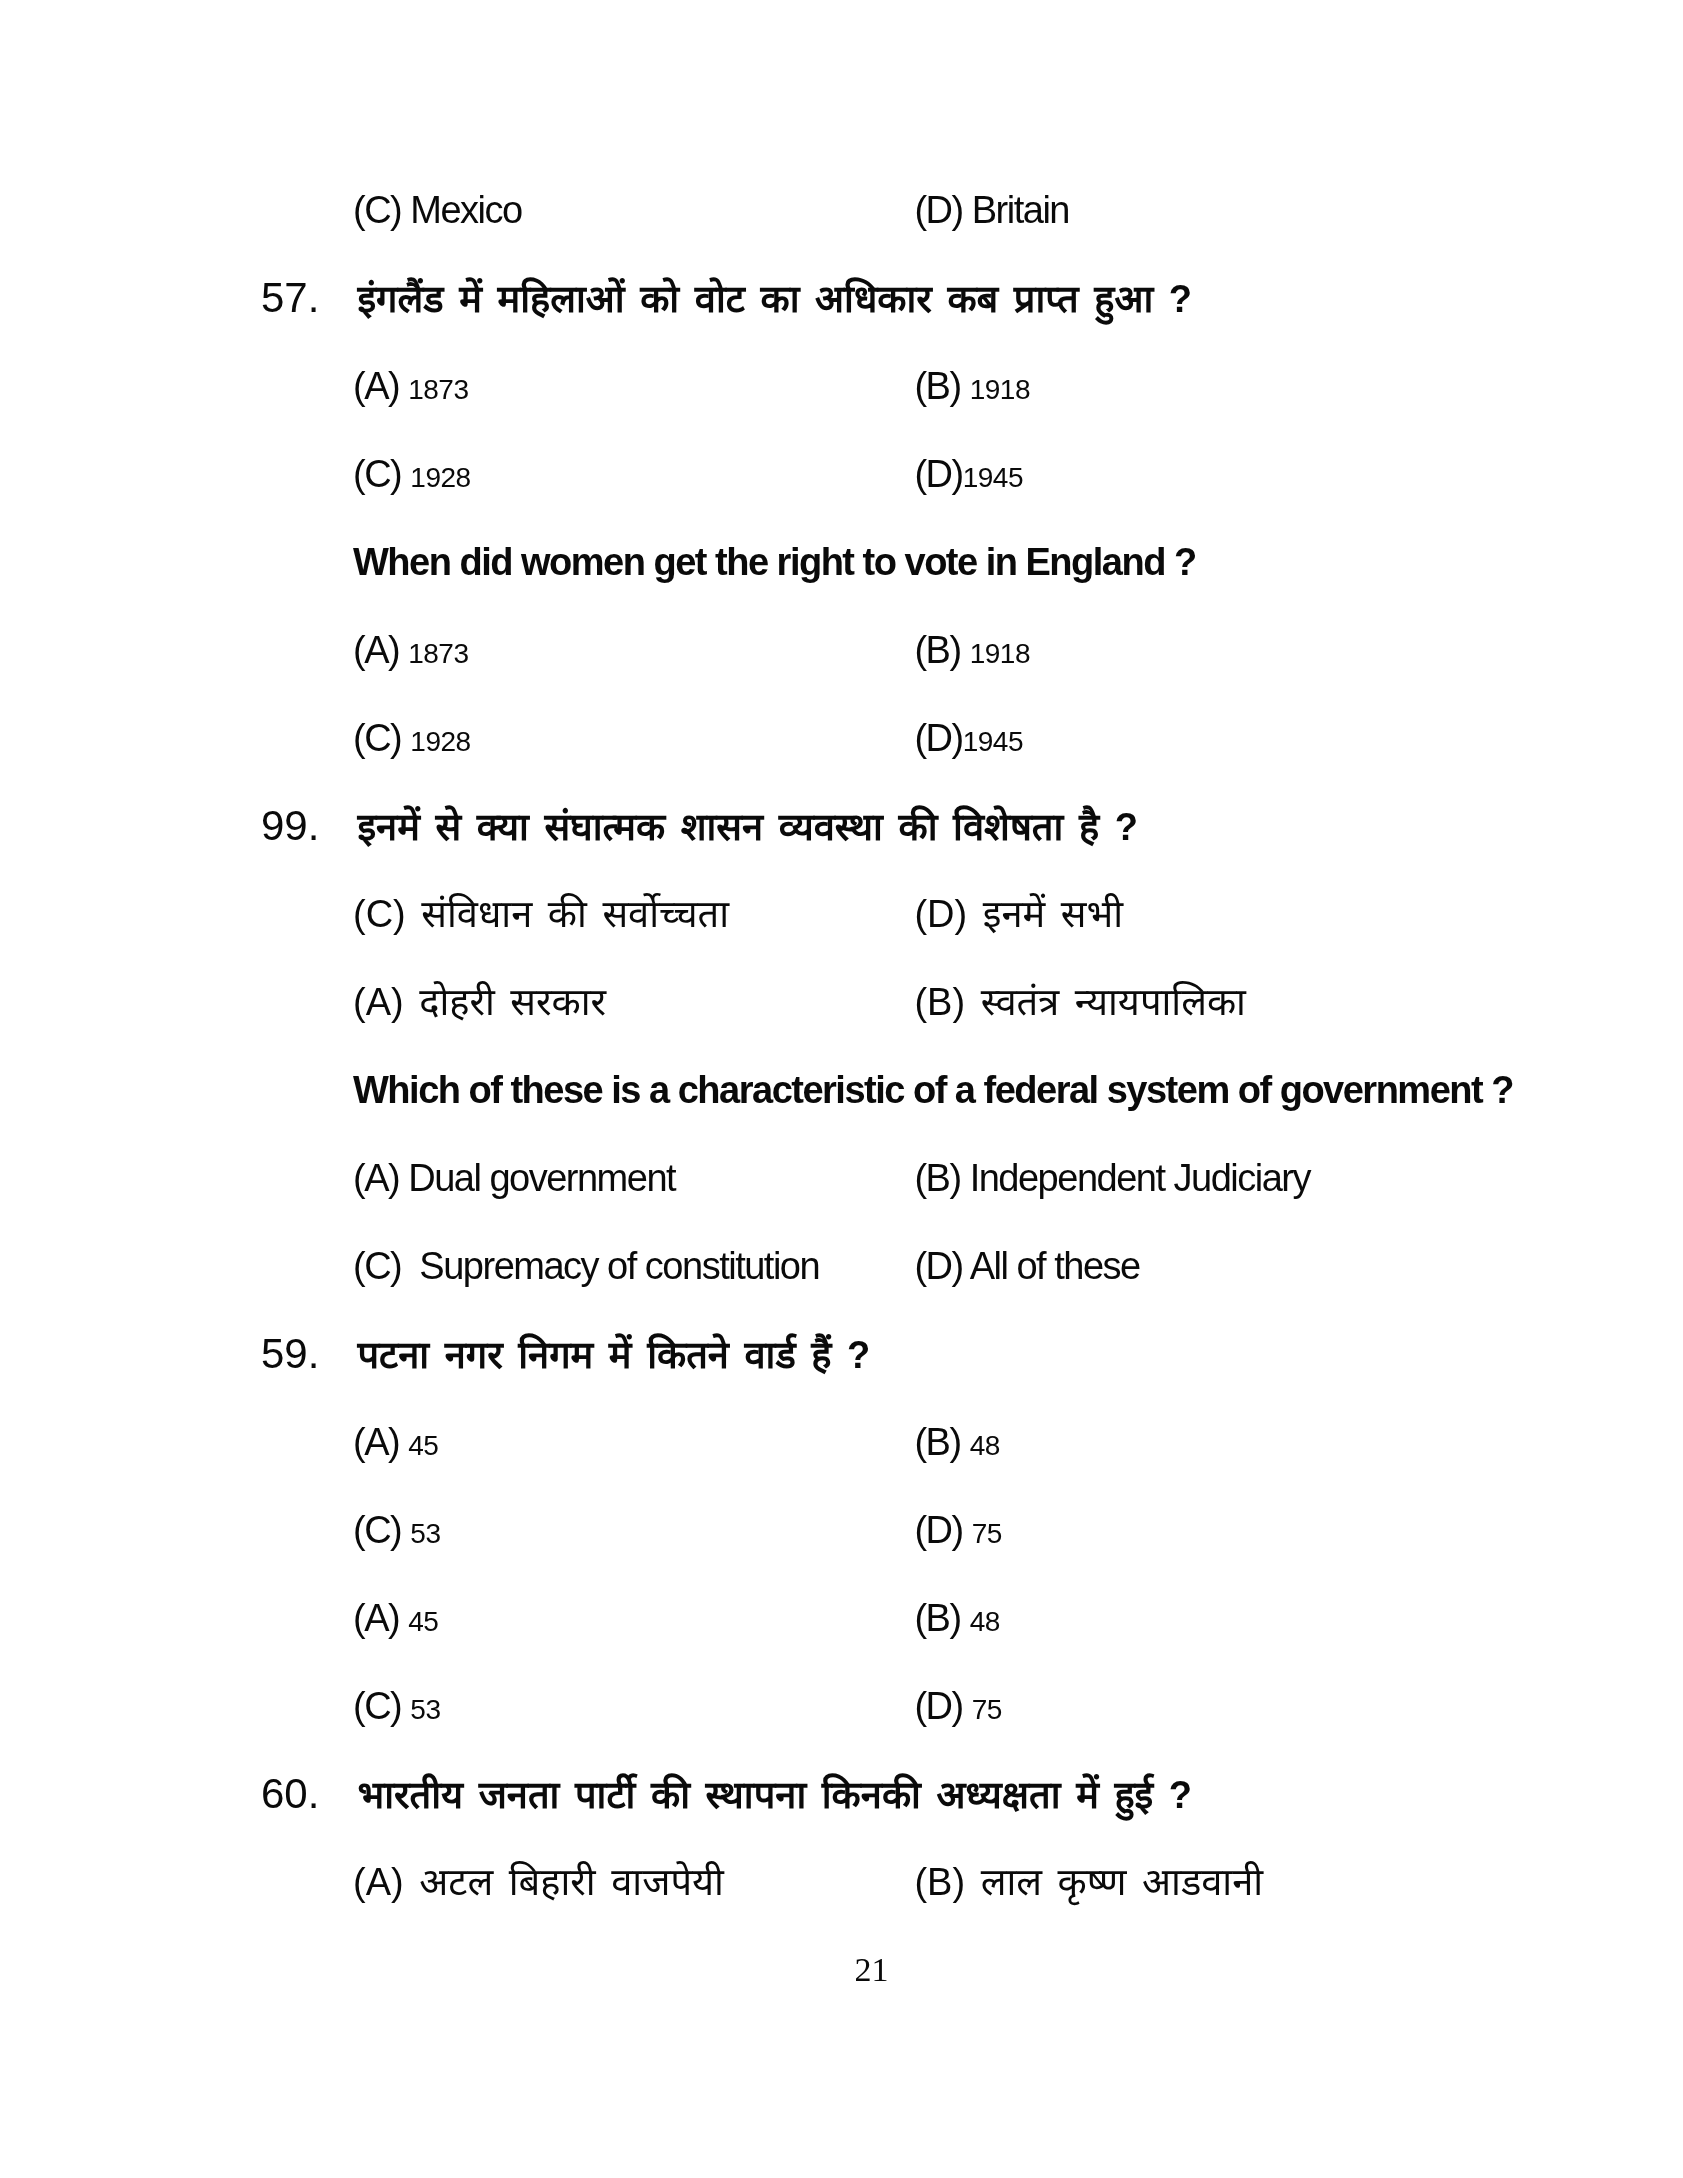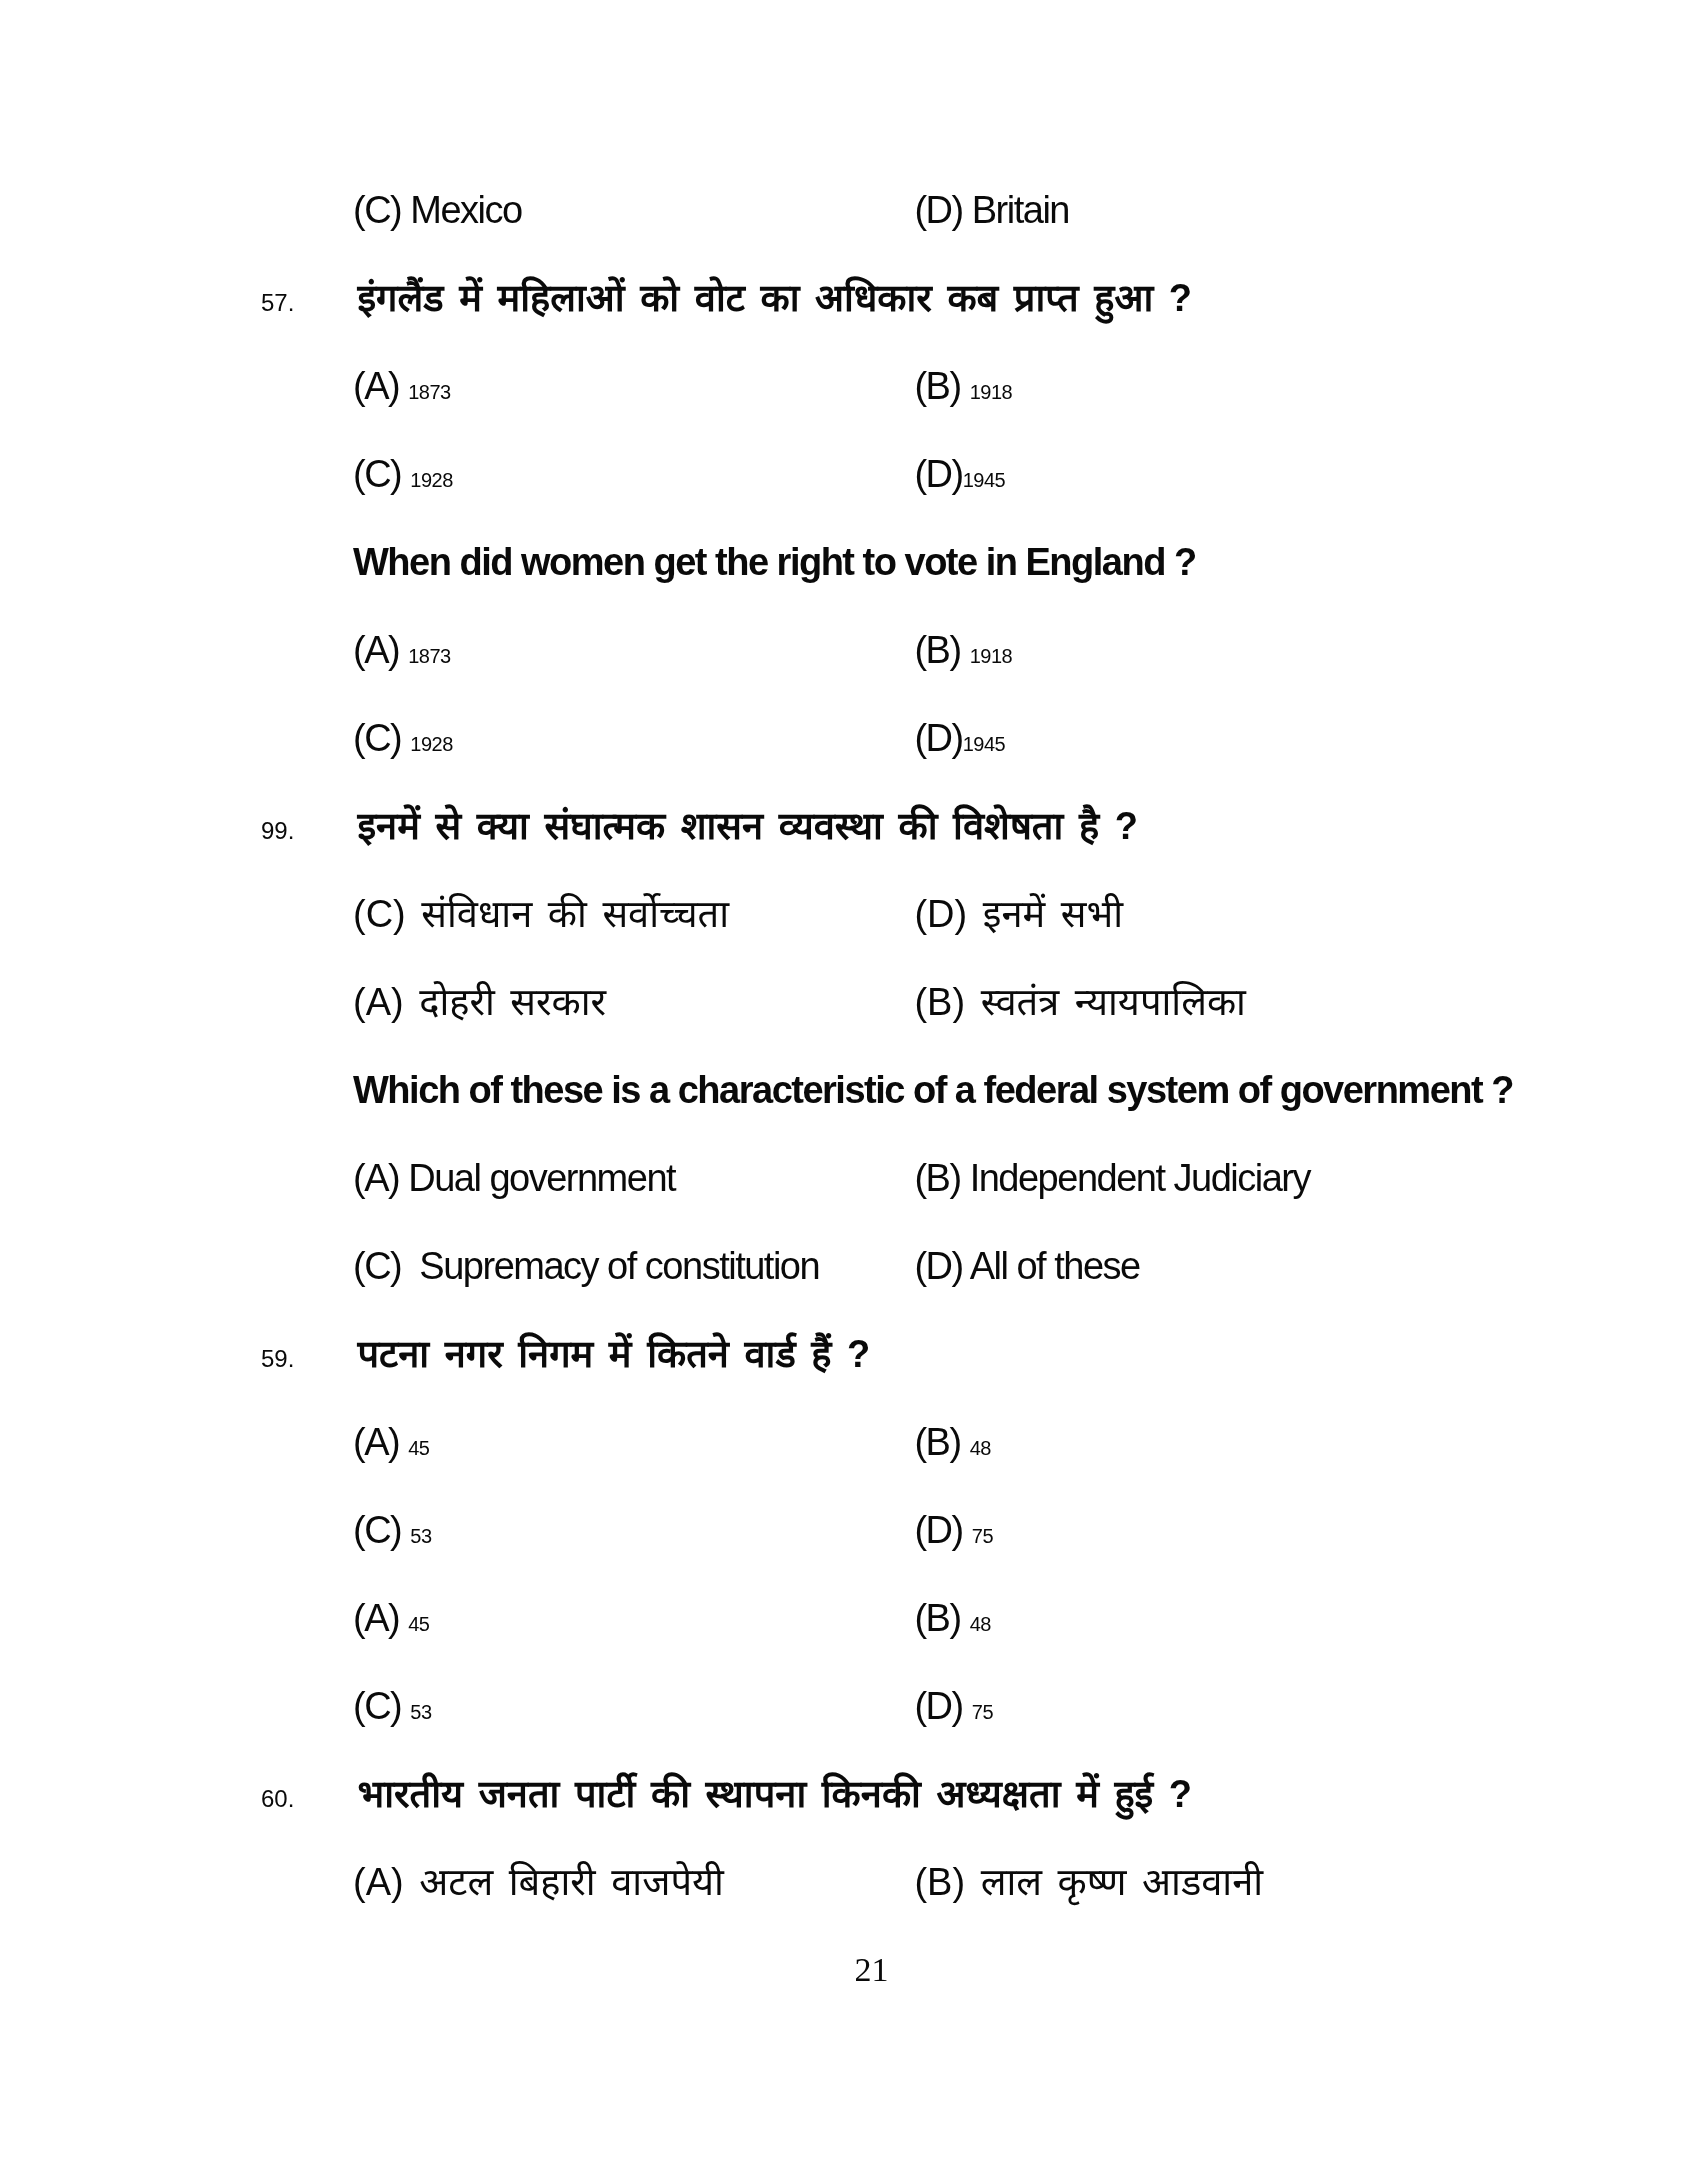--- a/index.html
+++ b/index.html
@@ -17,29 +17,29 @@
     height:44px;
     margin-bottom:44px;
     line-height:44px;
     white-space:nowrap;
   }
   .qrow{padding-left:261px;}
   .indent{padding-left:353px;}
   .qnum{
     display:inline-block;
     width:92px;
-    font-size:24px;
+    font-size:42px;
     vertical-align:baseline;
   }
   .latin{font-size:38px;letter-spacing:-1.5px;}
   .hindi{font-size:38px;letter-spacing:0;word-spacing:5px;}
   .opt{white-space:pre;}
   .colA{display:inline-block;width:557px;white-space:pre;}
   .colB{white-space:pre;}
-  .digits{font-size:20px;letter-spacing:-0.5px;}
+  .digits{font-size:28px;letter-spacing:-0.5px;}
   .qtext{vertical-align:baseline;font-weight:bold;}
   .pagenum{
     position:relative;
     left:30px;
     text-align:center;
     font-family:"Liberation Serif","DejaVu Serif",serif;
     font-size:34px;
     line-height:44px;
   }
 </style>

